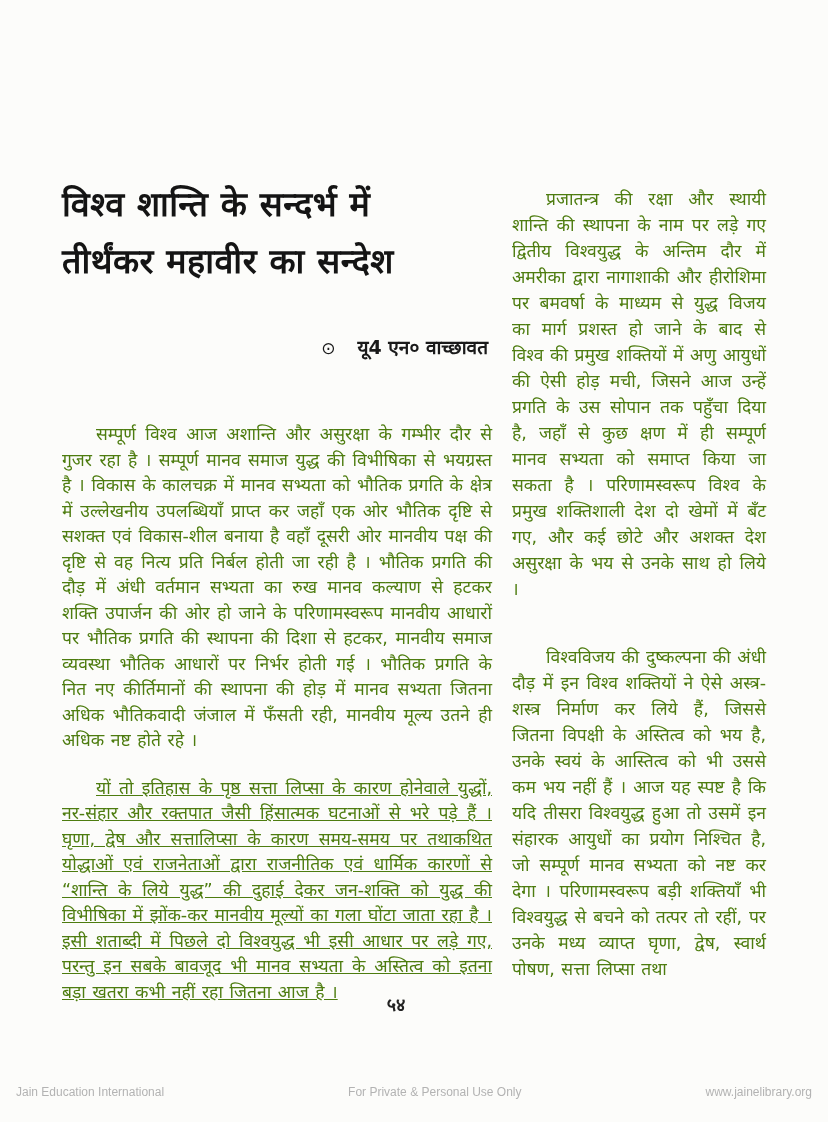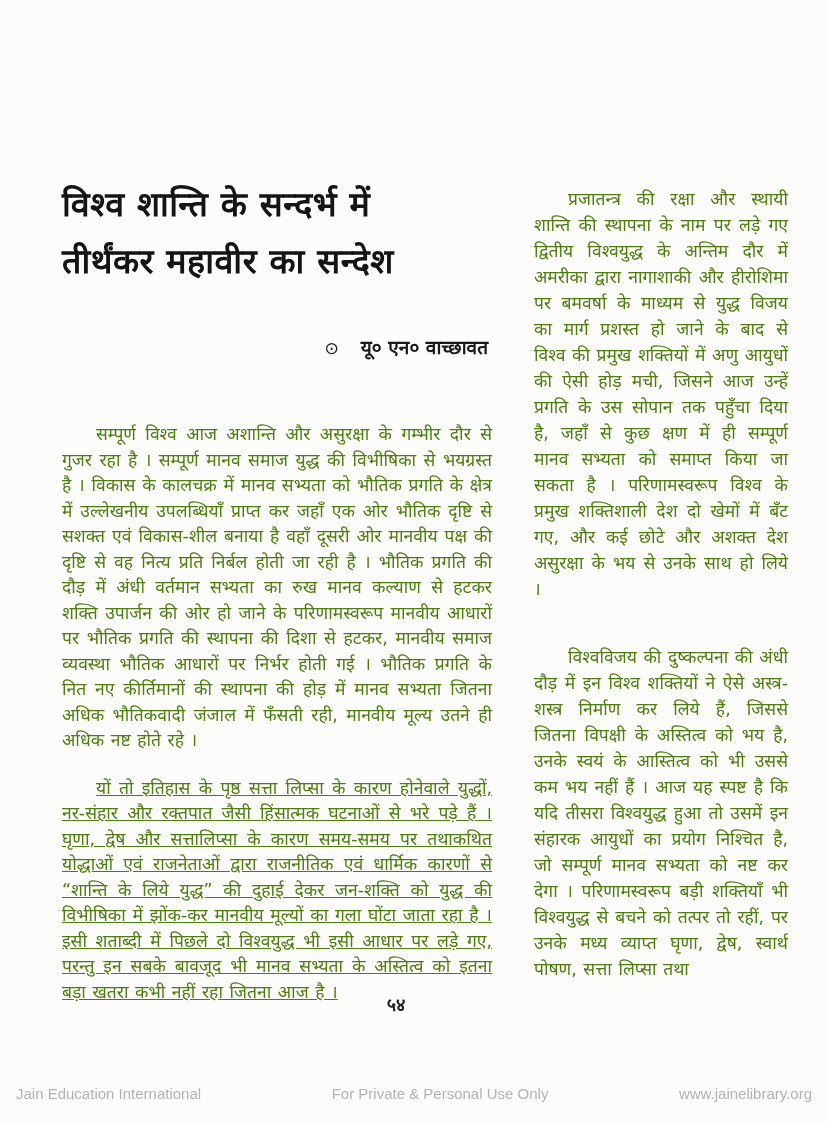--- a/index.html
+++ b/index.html
@@ -16,21 +16,21 @@
     overflow: hidden;
     color: #1c1c1c;
     font-family: "DejaVu Sans", sans-serif;
   }
   .content {
     position: absolute;
     left: 62px;
     top: 168px;
     width: 714px;
     display: flex;
-    gap: 42px;
+    gap: 20px;
   }
   .col-left  { width: 430px; flex: none; }
   .col-right { width: 254px; flex: none; padding-top: 18px; }
 
   h1.title {
     margin: 8px 0 0 0;
     font-size: 34px;
     line-height: 57px;
     font-weight: 700;
     letter-spacing: 0.5px;
@@ -86,41 +86,41 @@
     position: absolute;
     left: 0;
     right: 0;
     top: 1085px;
     display: flex;
     justify-content: space-between;
     align-items: center;
     padding: 0 16px;
     box-sizing: border-box;
     color: #b3b3b3;
-    font-size: 15px;
+    font-size: 12px;
     font-family: "Liberation Sans", sans-serif;
     text-align: right;
   }
 </style>
 </head>
 <body>
 
 <div class="page">
 
   <main class="content">
 
     <section class="col-left">
       <h1 class="title">
         <span class="title-line">विश्व शान्ति के सन्दर्भ में</span>
         <span class="title-line">तीर्थंकर महावीर का सन्देश</span>
       </h1>
 
       <div class="byline">
         <span class="bullet">⊙</span>
-        <span class="author">यू० एन० वाच्छावत</span>
+        <span class="author">यू4 एन० वाच्छावत</span>
       </div>
 
       <p class="body-para first">सम्पूर्ण विश्व आज अशान्ति और असुरक्षा के गम्भीर दौर से गुजर रहा है । सम्पूर्ण मानव समाज युद्ध की विभीषिका से भयग्रस्त है । विकास के कालचक्र में मानव सभ्यता को भौतिक प्रगति के क्षेत्र में उल्लेखनीय उपलब्धियाँ प्राप्त कर जहाँ एक ओर भौतिक दृष्टि से सशक्त एवं विकास-शील बनाया है वहाँ दूसरी ओर मानवीय पक्ष की दृष्टि से वह नित्य प्रति निर्बल होती जा रही है ।  भौतिक प्रगति की दौड़ में अंधी वर्तमान सभ्यता का रुख मानव कल्याण से हटकर शक्ति उपार्जन की ओर हो जाने के परिणामस्वरूप मानवीय आधारों पर भौतिक प्रगति की स्थापना की दिशा से हटकर, मानवीय समाज व्यवस्था भौतिक आधारों पर निर्भर होती गई ।  भौतिक प्रगति के नित नए कीर्तिमानों की स्थापना की होड़ में मानव सभ्यता जितना अधिक भौतिकवादी जंजाल में फँसती रही, मानवीय मूल्य उतने ही अधिक नष्ट होते रहे ।</p>
       <p class="body-para">यों तो इतिहास के पृष्ठ सत्ता लिप्सा के कारण होनेवाले युद्धों, नर-संहार और रक्तपात जैसी हिंसात्मक घटनाओं से भरे पड़े हैं ।  घृणा, द्वेष और सत्तालिप्सा के कारण समय-समय पर तथाकथित योद्धाओं एवं राजनेताओं द्वारा राजनीतिक एवं धार्मिक कारणों से “शान्ति के लिये युद्ध” की दुहाई देकर जन-शक्ति को युद्ध की विभीषिका में झोंक-कर मानवीय मूल्यों का गला घोंटा जाता रहा है ।  इसी शताब्दी में पिछले दो विश्वयुद्ध भी इसी आधार पर लड़े गए, परन्तु इन सबके बावजूद भी मानव सभ्यता के अस्तित्व को इतना बड़ा खतरा कभी नहीं रहा जितना आज है ।</p>
     </section>
 
     <section class="col-right">
       <p class="body-para">प्रजातन्त्र की रक्षा और स्थायी शान्ति की स्थापना के नाम पर लड़े गए द्वितीय विश्वयुद्ध के अन्तिम दौर में अमरीका द्वारा नागाशाकी और हीरोशिमा पर बमवर्षा के माध्यम से युद्ध विजय का मार्ग प्रशस्त हो जाने के बाद से विश्व की प्रमुख शक्तियों में अणु आयुधों की ऐसी होड़ मची, जिसने आज उन्हें प्रगति के उस सोपान तक पहुँचा दिया है, जहाँ से कुछ क्षण में ही सम्पूर्ण मानव सभ्यता को समाप्त किया जा सकता है  ।  परिणामस्वरूप विश्व के प्रमुख शक्तिशाली देश दो खेमों में बँट गए, और कई छोटे और अशक्त देश असुरक्षा के भय से उनके साथ हो लिये ।</p>
       <p class="body-para">विश्वविजय की दुष्कल्पना की अंधी दौड़ में इन विश्व शक्तियों ने ऐसे अस्त्र-शस्त्र निर्माण कर लिये हैं, जिससे जितना विपक्षी के अस्तित्व को भय है, उनके स्वयं के आस्तित्व को भी उससे कम भय नहीं हैं । आज यह स्पष्ट है कि यदि तीसरा विश्वयुद्ध हुआ तो उसमें इन संहारक आयुधों का प्रयोग निश्चित है, जो सम्पूर्ण मानव सभ्यता को नष्ट कर देगा । परिणामस्वरूप बड़ी शक्तियाँ भी विश्वयुद्ध से बचने को तत्पर तो रहीं, पर उनके मध्य व्याप्त घृणा, द्वेष, स्वार्थ पोषण, सत्ता लिप्सा तथा</p>
     </section>

